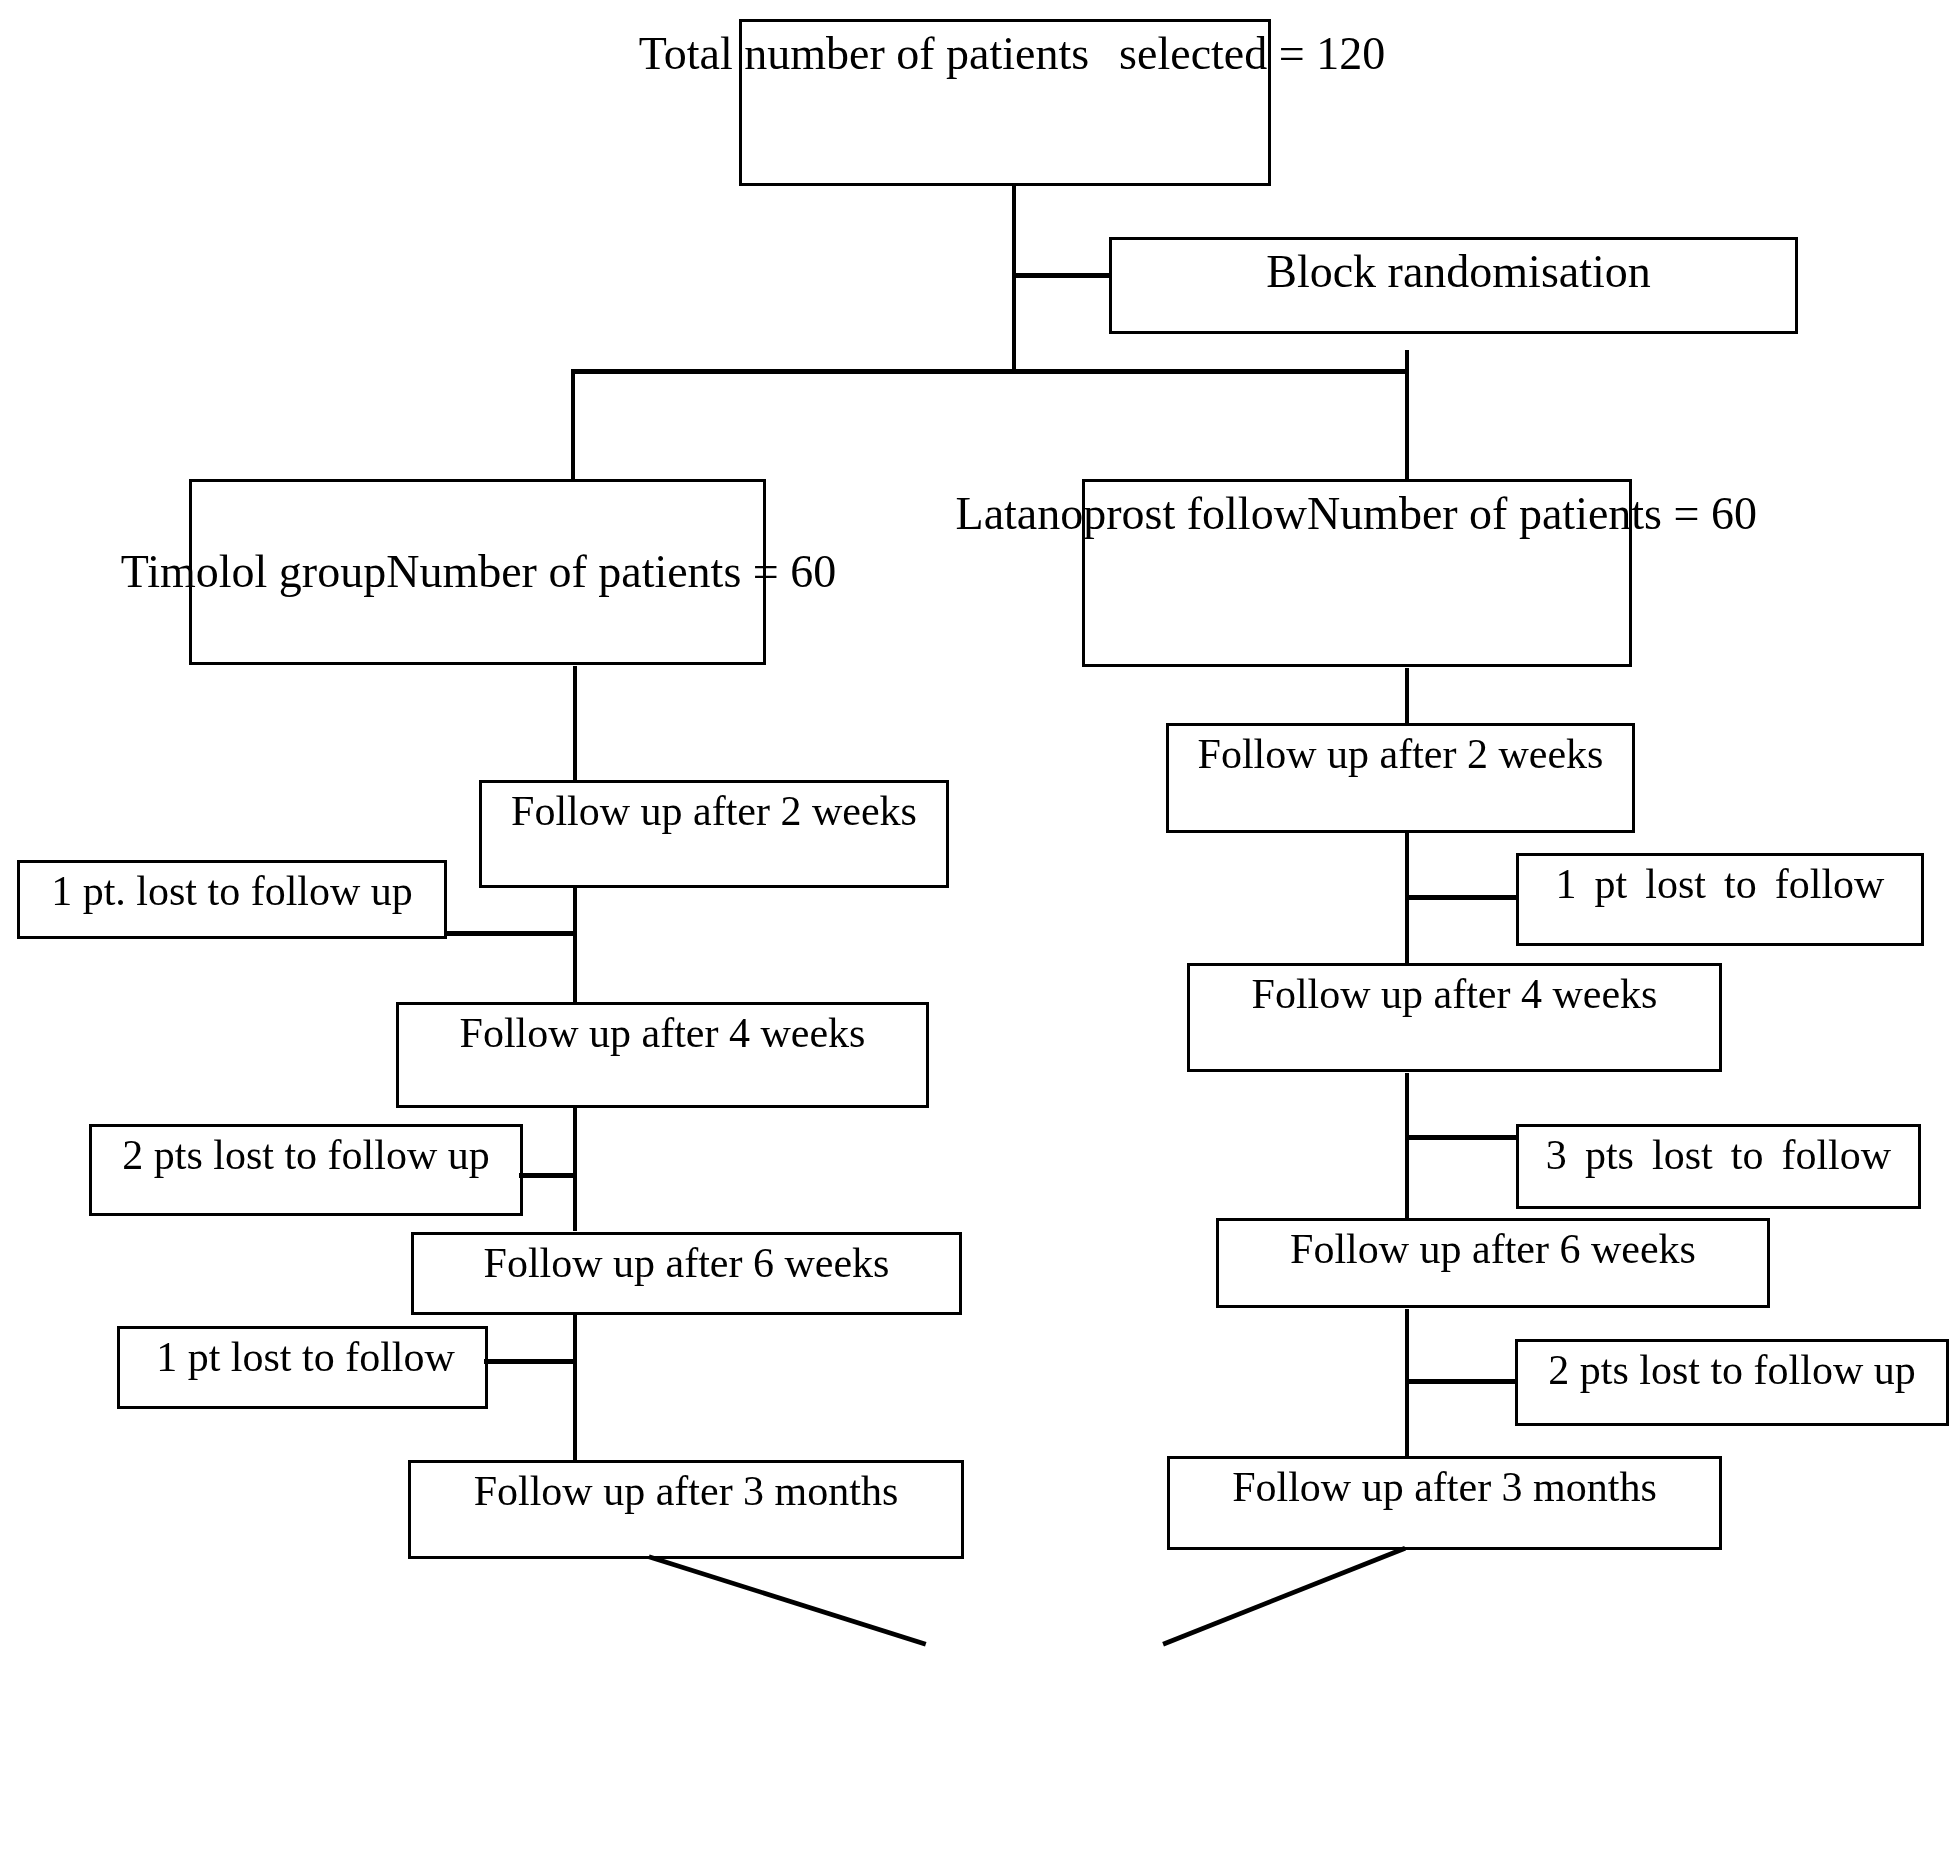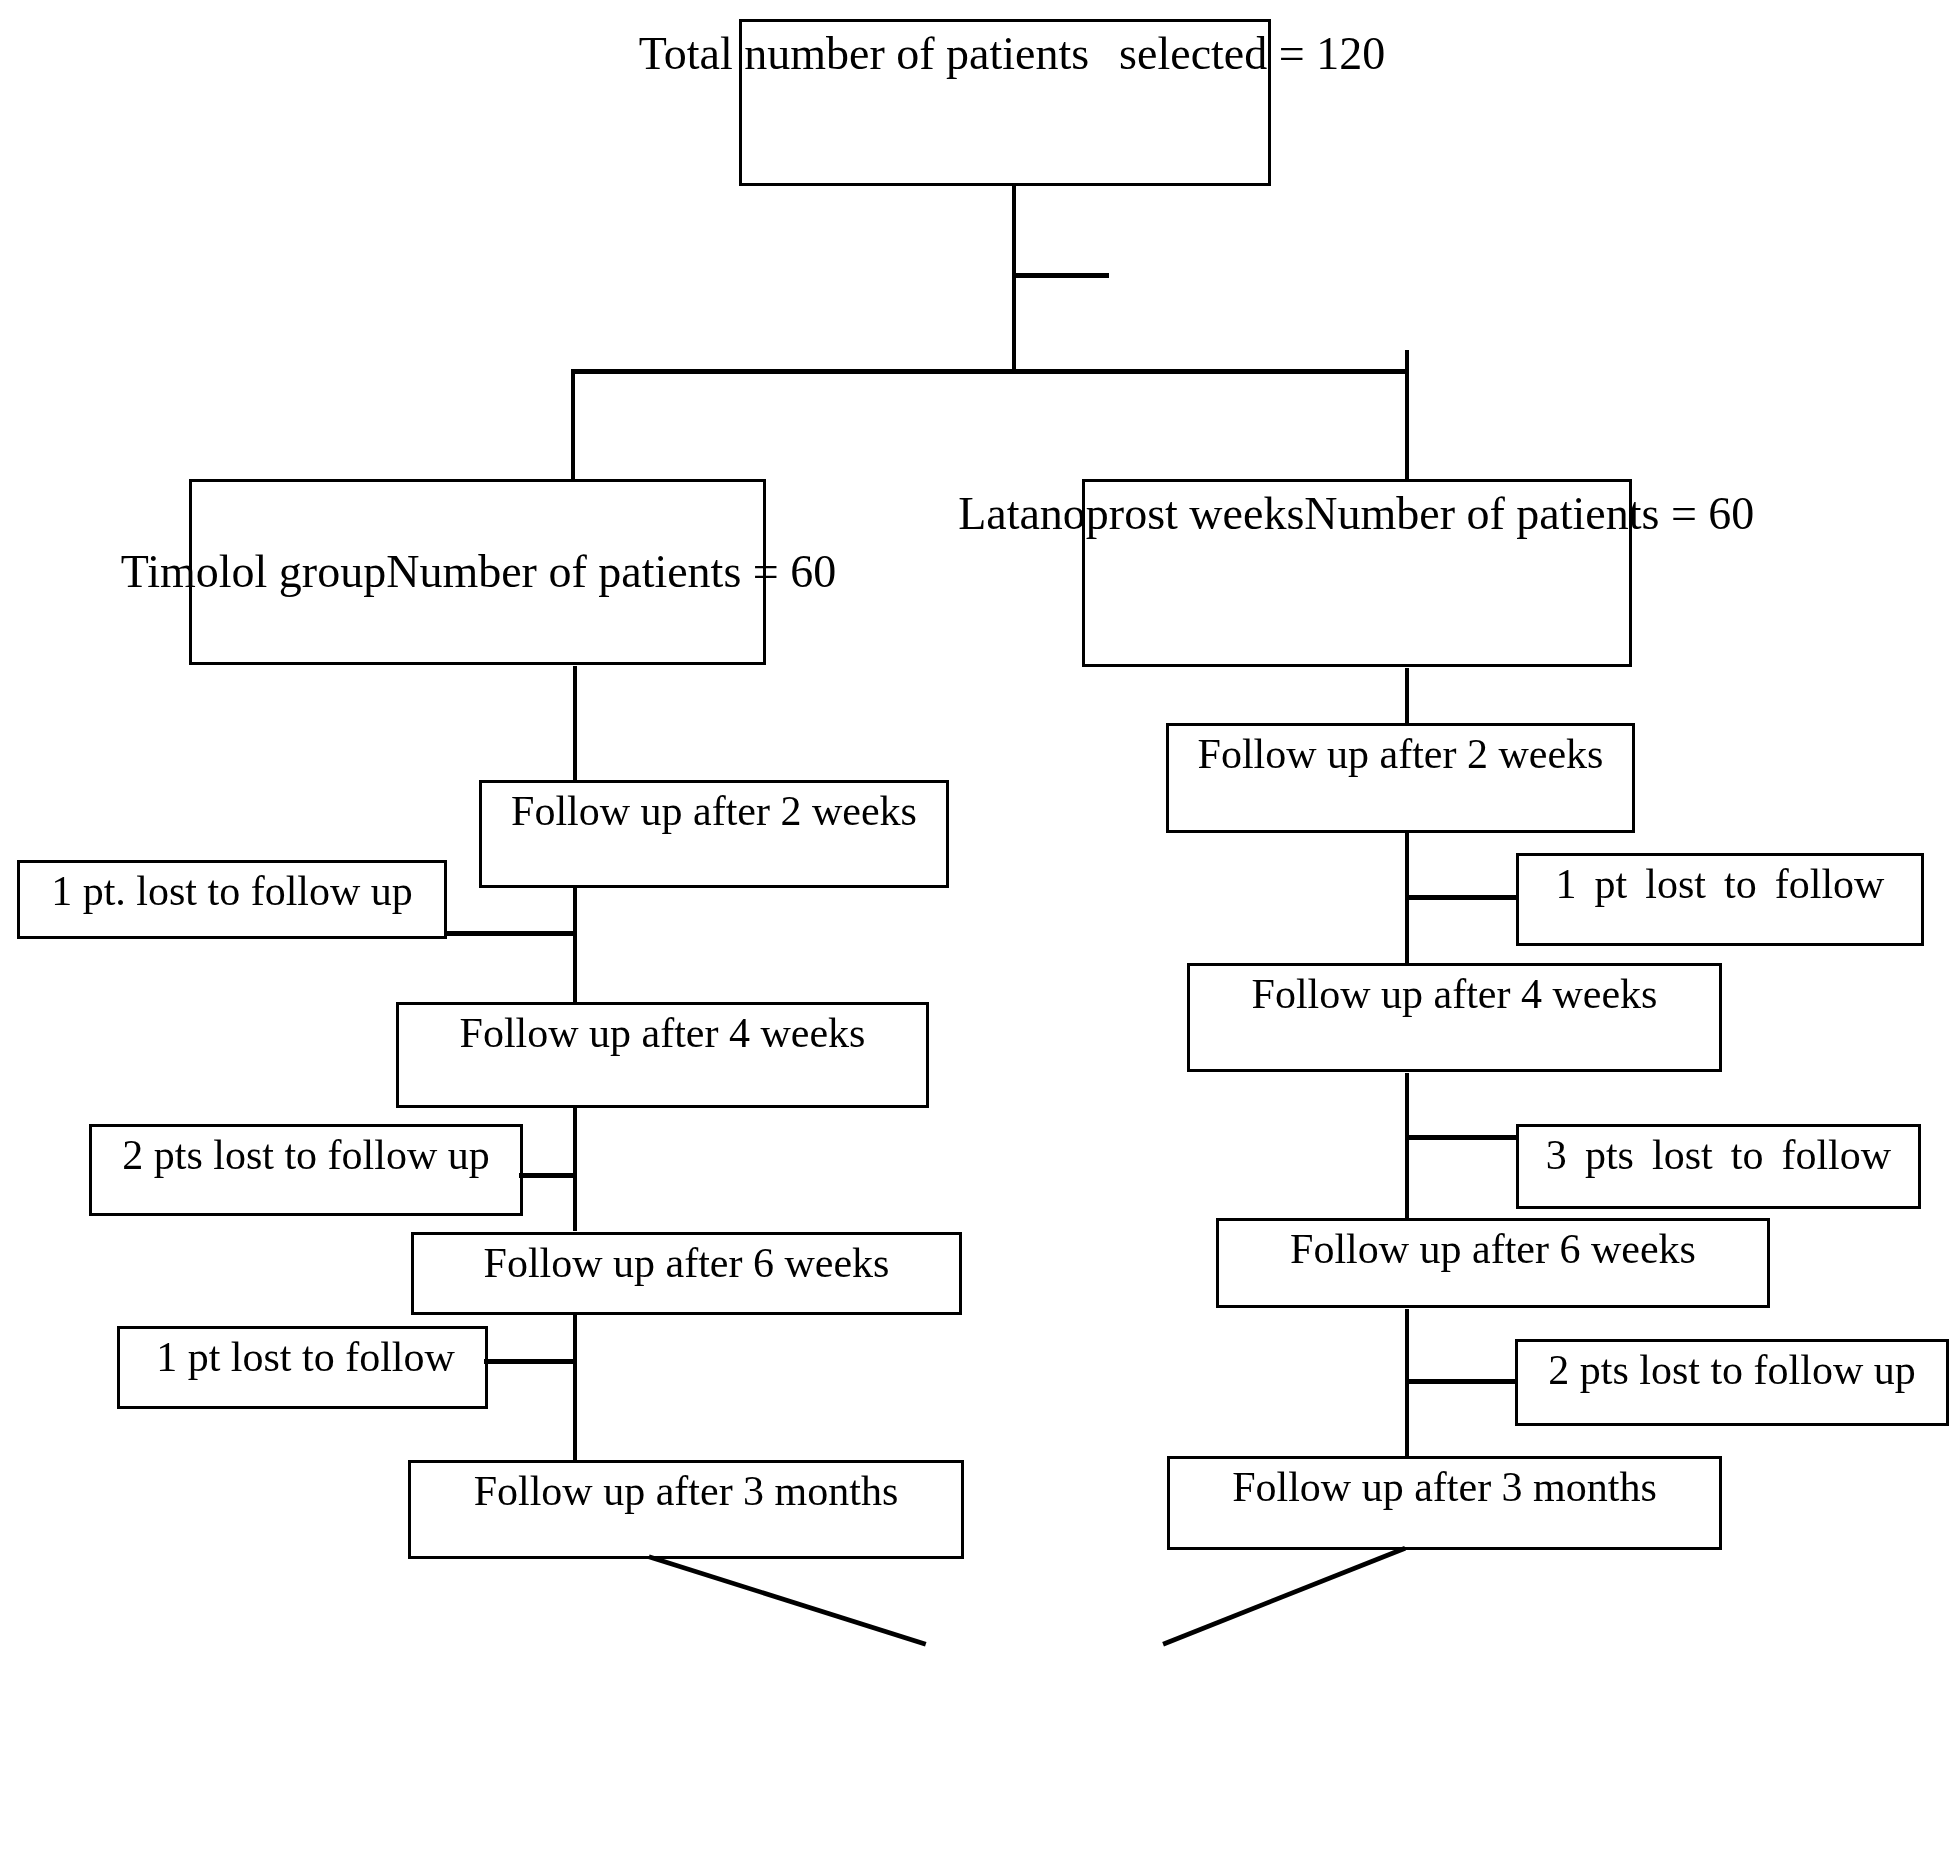--- a/index.html
+++ b/index.html
@@ -47,28 +47,31 @@
 </head>
 <body>
 
 <div id="canvas">
 
   <div class="box big" style="left:739px; top:19px; width:532px; height:167px; padding-left:40px;">
     <div>Total number of patients</div>
     <div class="indent2" style="padding-left:30px;">selected = 120</div>
   </div>
 
+  <div class="box big" style="left:1109px; top:237px; width:689px; height:97px; padding-left:36px;">
+    <div>Block randomisation</div>
+  </div>
 
   <div class="box big" style="left:189px; top:479px; width:577px; height:186px; padding-left:28px;align-items:center;">
     <div>Timolol group</div>
     <div>Number of patients = 60</div>
   </div>
 
   <div class="box big" style="left:1082px; top:479px; width:550px; height:188px; padding-left:24.5px;">
-    <div>Latanoprost weeks</div>
+    <div>Latanoprost follow</div>
     <div>Number of patients = 60</div>
   </div>
 
   <div class="box" style="left:479px; top:780px; width:470px; height:108px;">
     <div>Follow up after 2 weeks</div>
   </div>
 
   <div class="box" style="left:17px; top:860px; width:430px; height:79px;">
     <div>1 pt. lost to follow up</div>
   </div>

